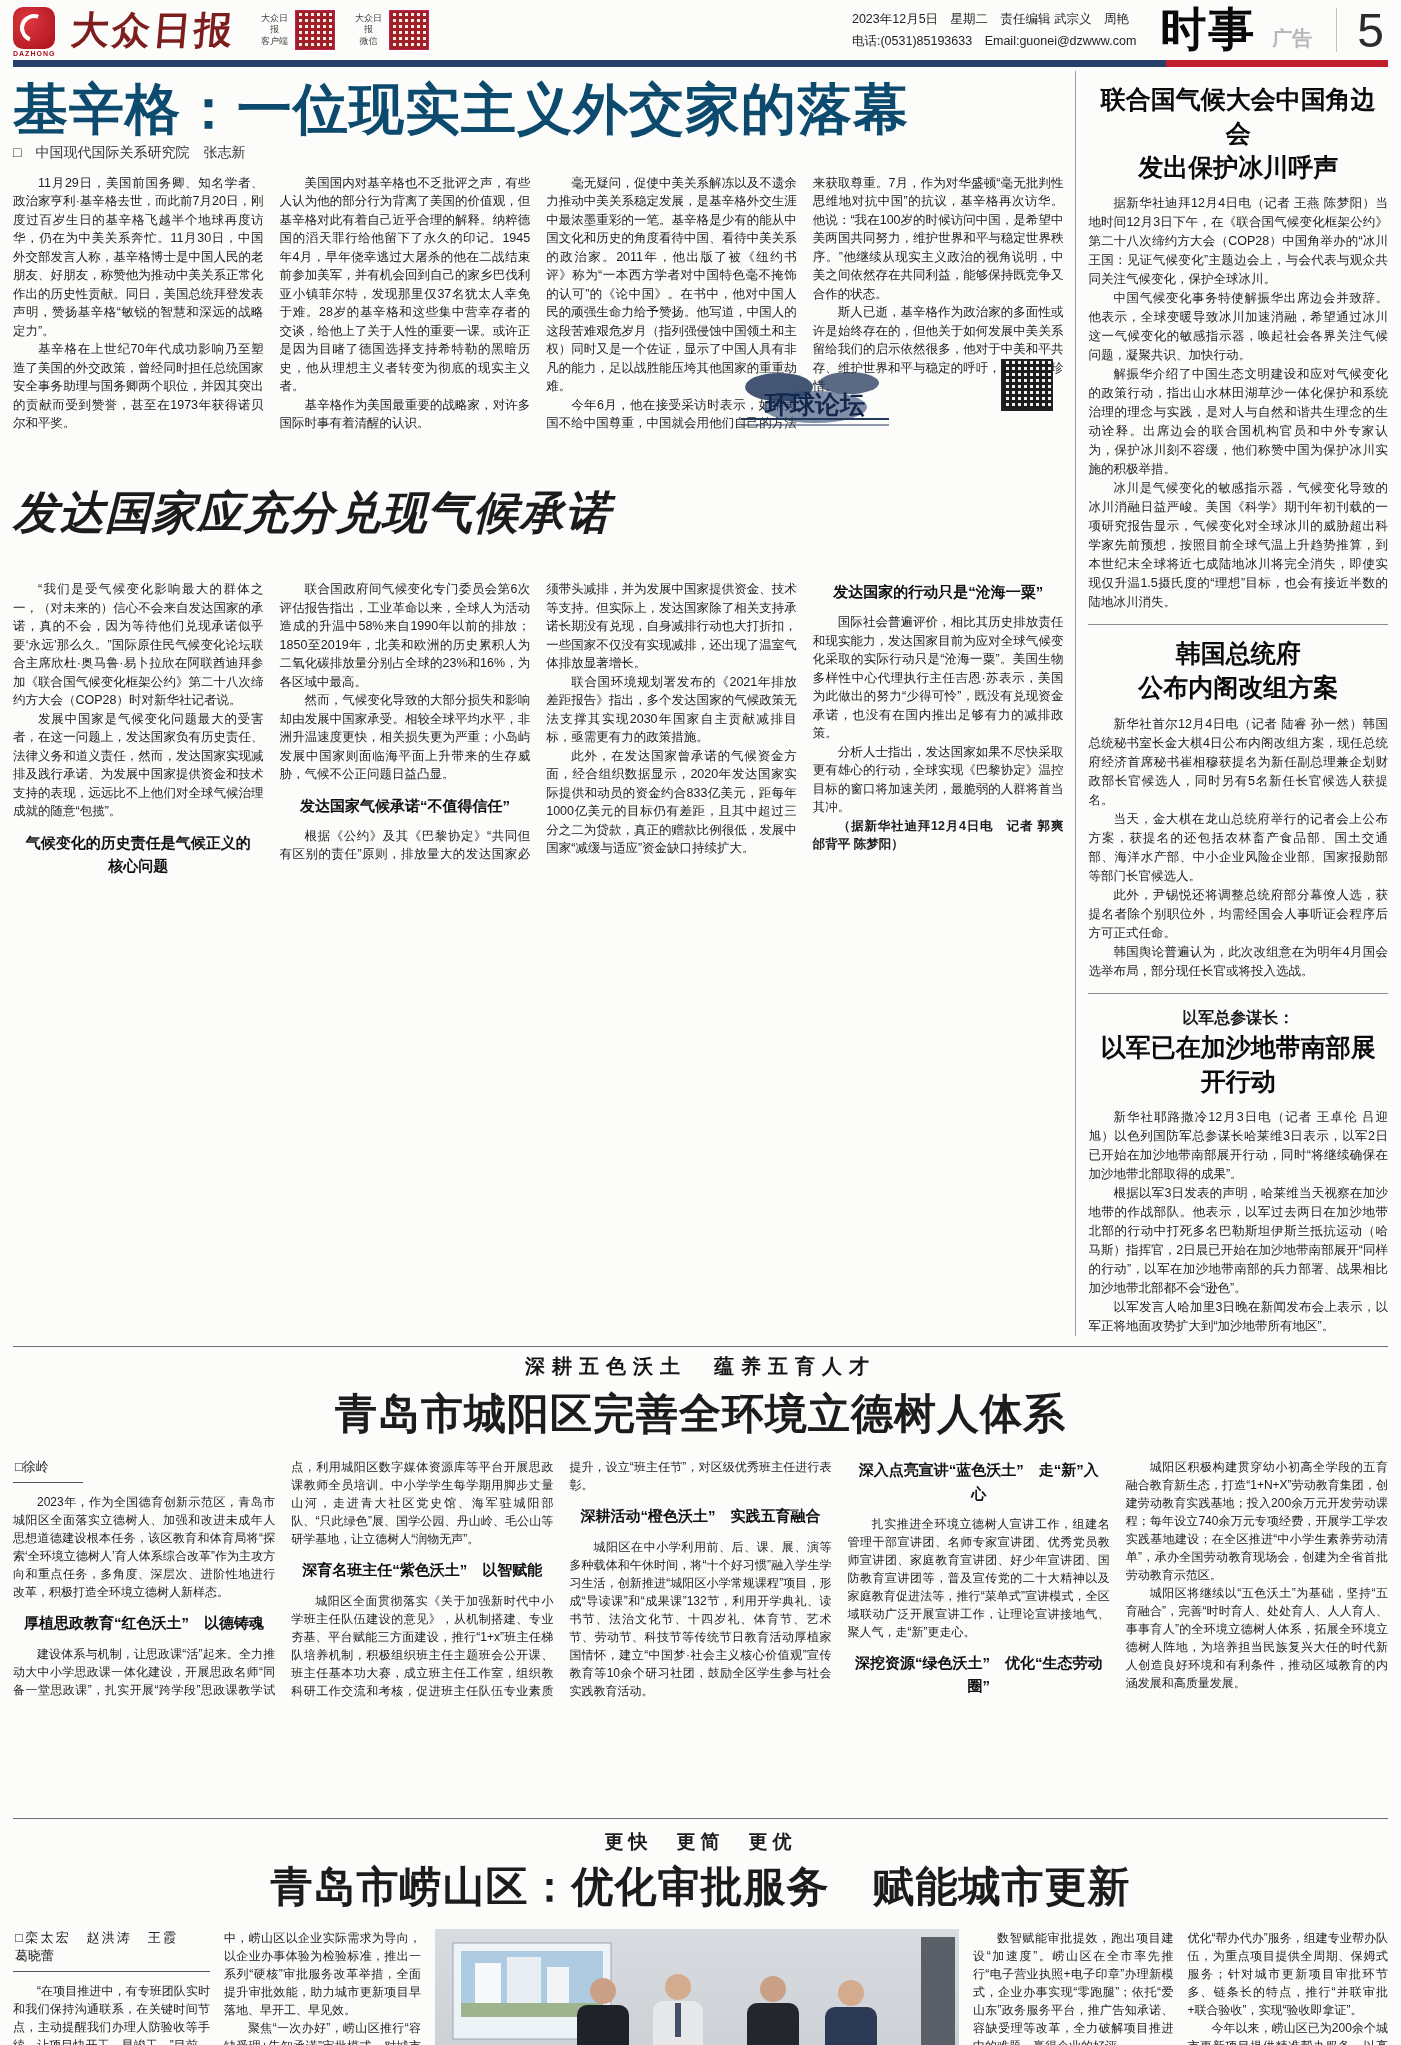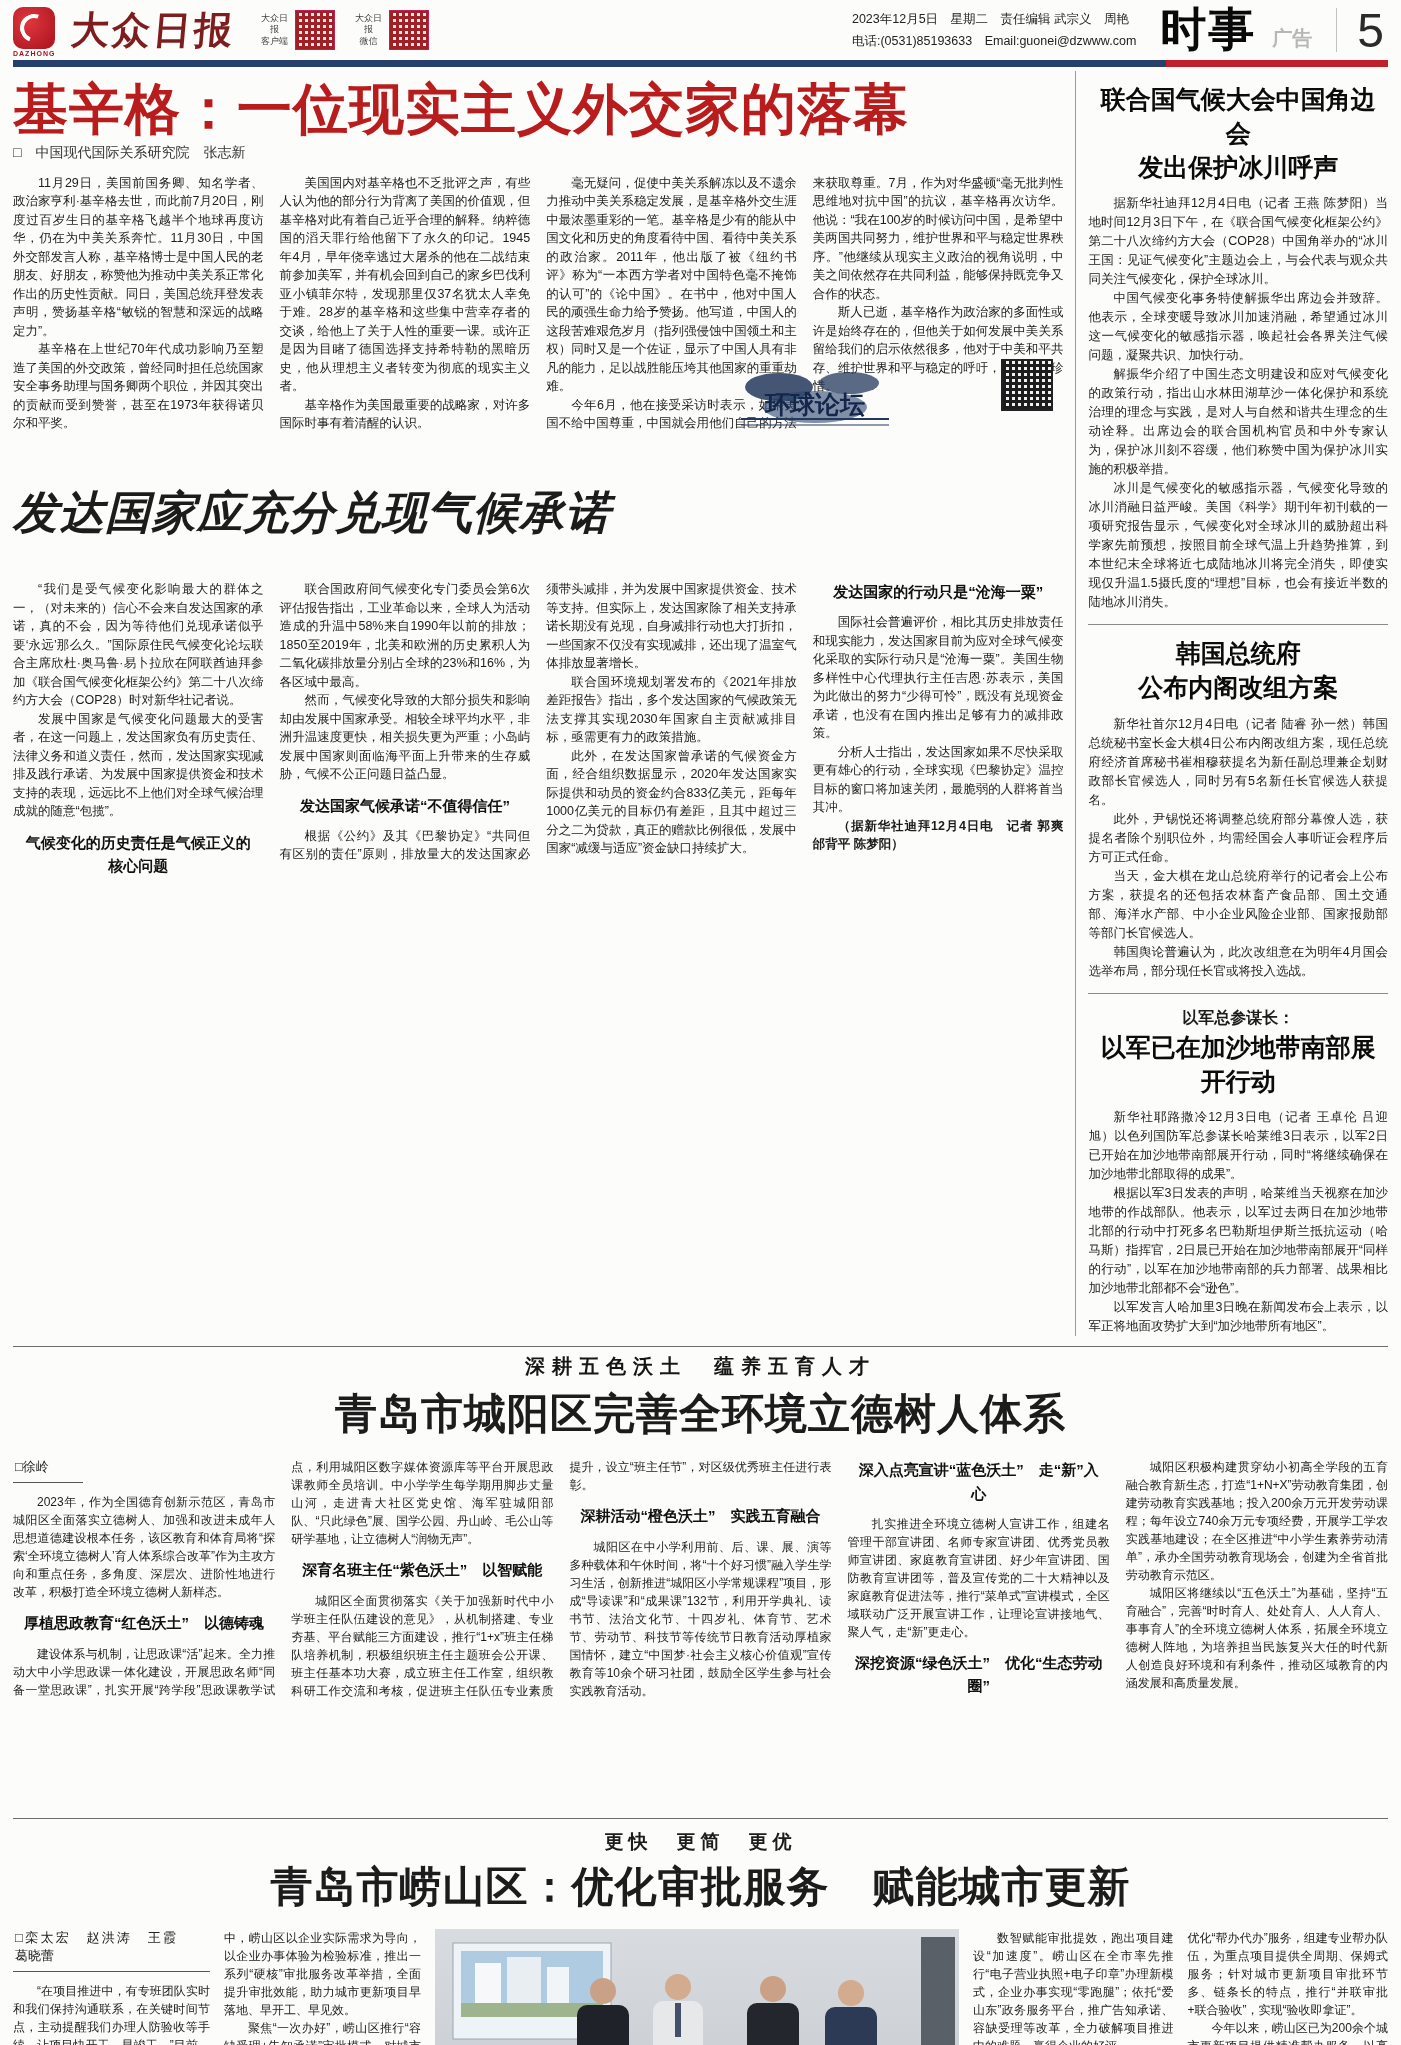--- a/index.html
+++ b/index.html
@@ -26,21 +26,21 @@
   .pageno{font-size:48px;color:#2b2b2b;font-weight:400;margin-right:4px;}
   .toprule{display:flex;height:7px;}
   .toprule .navy{flex:1;background:#27406b;}
   .toprule .red{width:222px;background:#c0202a;}
 
   
   .top-zone{display:flex;padding-top:4px;}
   .main-left{width:1052px;position:relative;}
   .aside{width:300px;margin-left:12px;border-left:1px solid #9a9a9a;padding-left:12px;box-sizing:content-box;}
 
-  .k-headline{font-size:55px;font-weight:900;letter-spacing:1px;margin:8px 0 2px;color:#b91c1c;line-height:1.1;}
+  .k-headline{font-size:55px;font-weight:900;letter-spacing:1px;margin:8px 0 2px;color:#0c4a6e;line-height:1.1;}
   .k-byline{width:900px;font-size:14px;color:#333;margin:4px 0 12px;}
   .body-cols{text-align:justify;font-size:12.5px;line-height:18.5px;overflow:hidden;}
   .body-cols p{margin:0;text-indent:2em;}
   .k-body{column-count:4;column-gap:16px;height:272px;}
   .c-head-wrap{width:790px;text-align:left;margin:16px 0 12px;font-style:italic;}
   .c-headline{font-size:45px;font-weight:900;letter-spacing:1px;}
   .c-body{column-count:4;column-gap:16px;height:500px;}
   .subhead{font-size:15px;font-weight:800;text-align:center;margin:10px 6px;line-height:1.55;text-indent:0;color:#111;}
   .sig{font-weight:700;}
 
@@ -184,22 +184,22 @@
 
       <div class="rdiv"></div>
 
       <article>
         <h2 class="r-head">
           <div>韩国总统府</div>
           <div>公布内阁改组方案</div>
         </h2>
         <div class="body-cols korea-body">
             <p>新华社首尔12月4日电（记者 陆睿 孙一然）韩国总统秘书室长金大棋4日公布内阁改组方案，现任总统府经济首席秘书崔相穆获提名为新任副总理兼企划财政部长官候选人，同时另有5名新任长官候选人获提名。</p>
+            <p>当天，金大棋在龙山总统府举行的记者会上公布方案，获提名的还包括农林畜产食品部、国土交通部、海洋水产部、中小企业风险企业部、国家报勋部等部门长官候选人。</p>
             <p>此外，尹锡悦还将调整总统府部分幕僚人选，获提名者除个别职位外，均需经国会人事听证会程序后方可正式任命。</p>
-            <p>当天，金大棋在龙山总统府举行的记者会上公布方案，获提名的还包括农林畜产食品部、国土交通部、海洋水产部、中小企业风险企业部、国家报勋部等部门长官候选人。</p>
             <p>韩国舆论普遍认为，此次改组意在为明年4月国会选举布局，部分现任长官或将投入选战。</p>
           </div>
       </article>
 
       <div class="rdiv"></div>
 
       <article>
         <div class="isr-kicker">以军总参谋长：</div>
         <h2 class="r-head" style="margin-top:0;">以军已在加沙地带南部展开行动</h2>
         <div class="body-cols israel-body">

